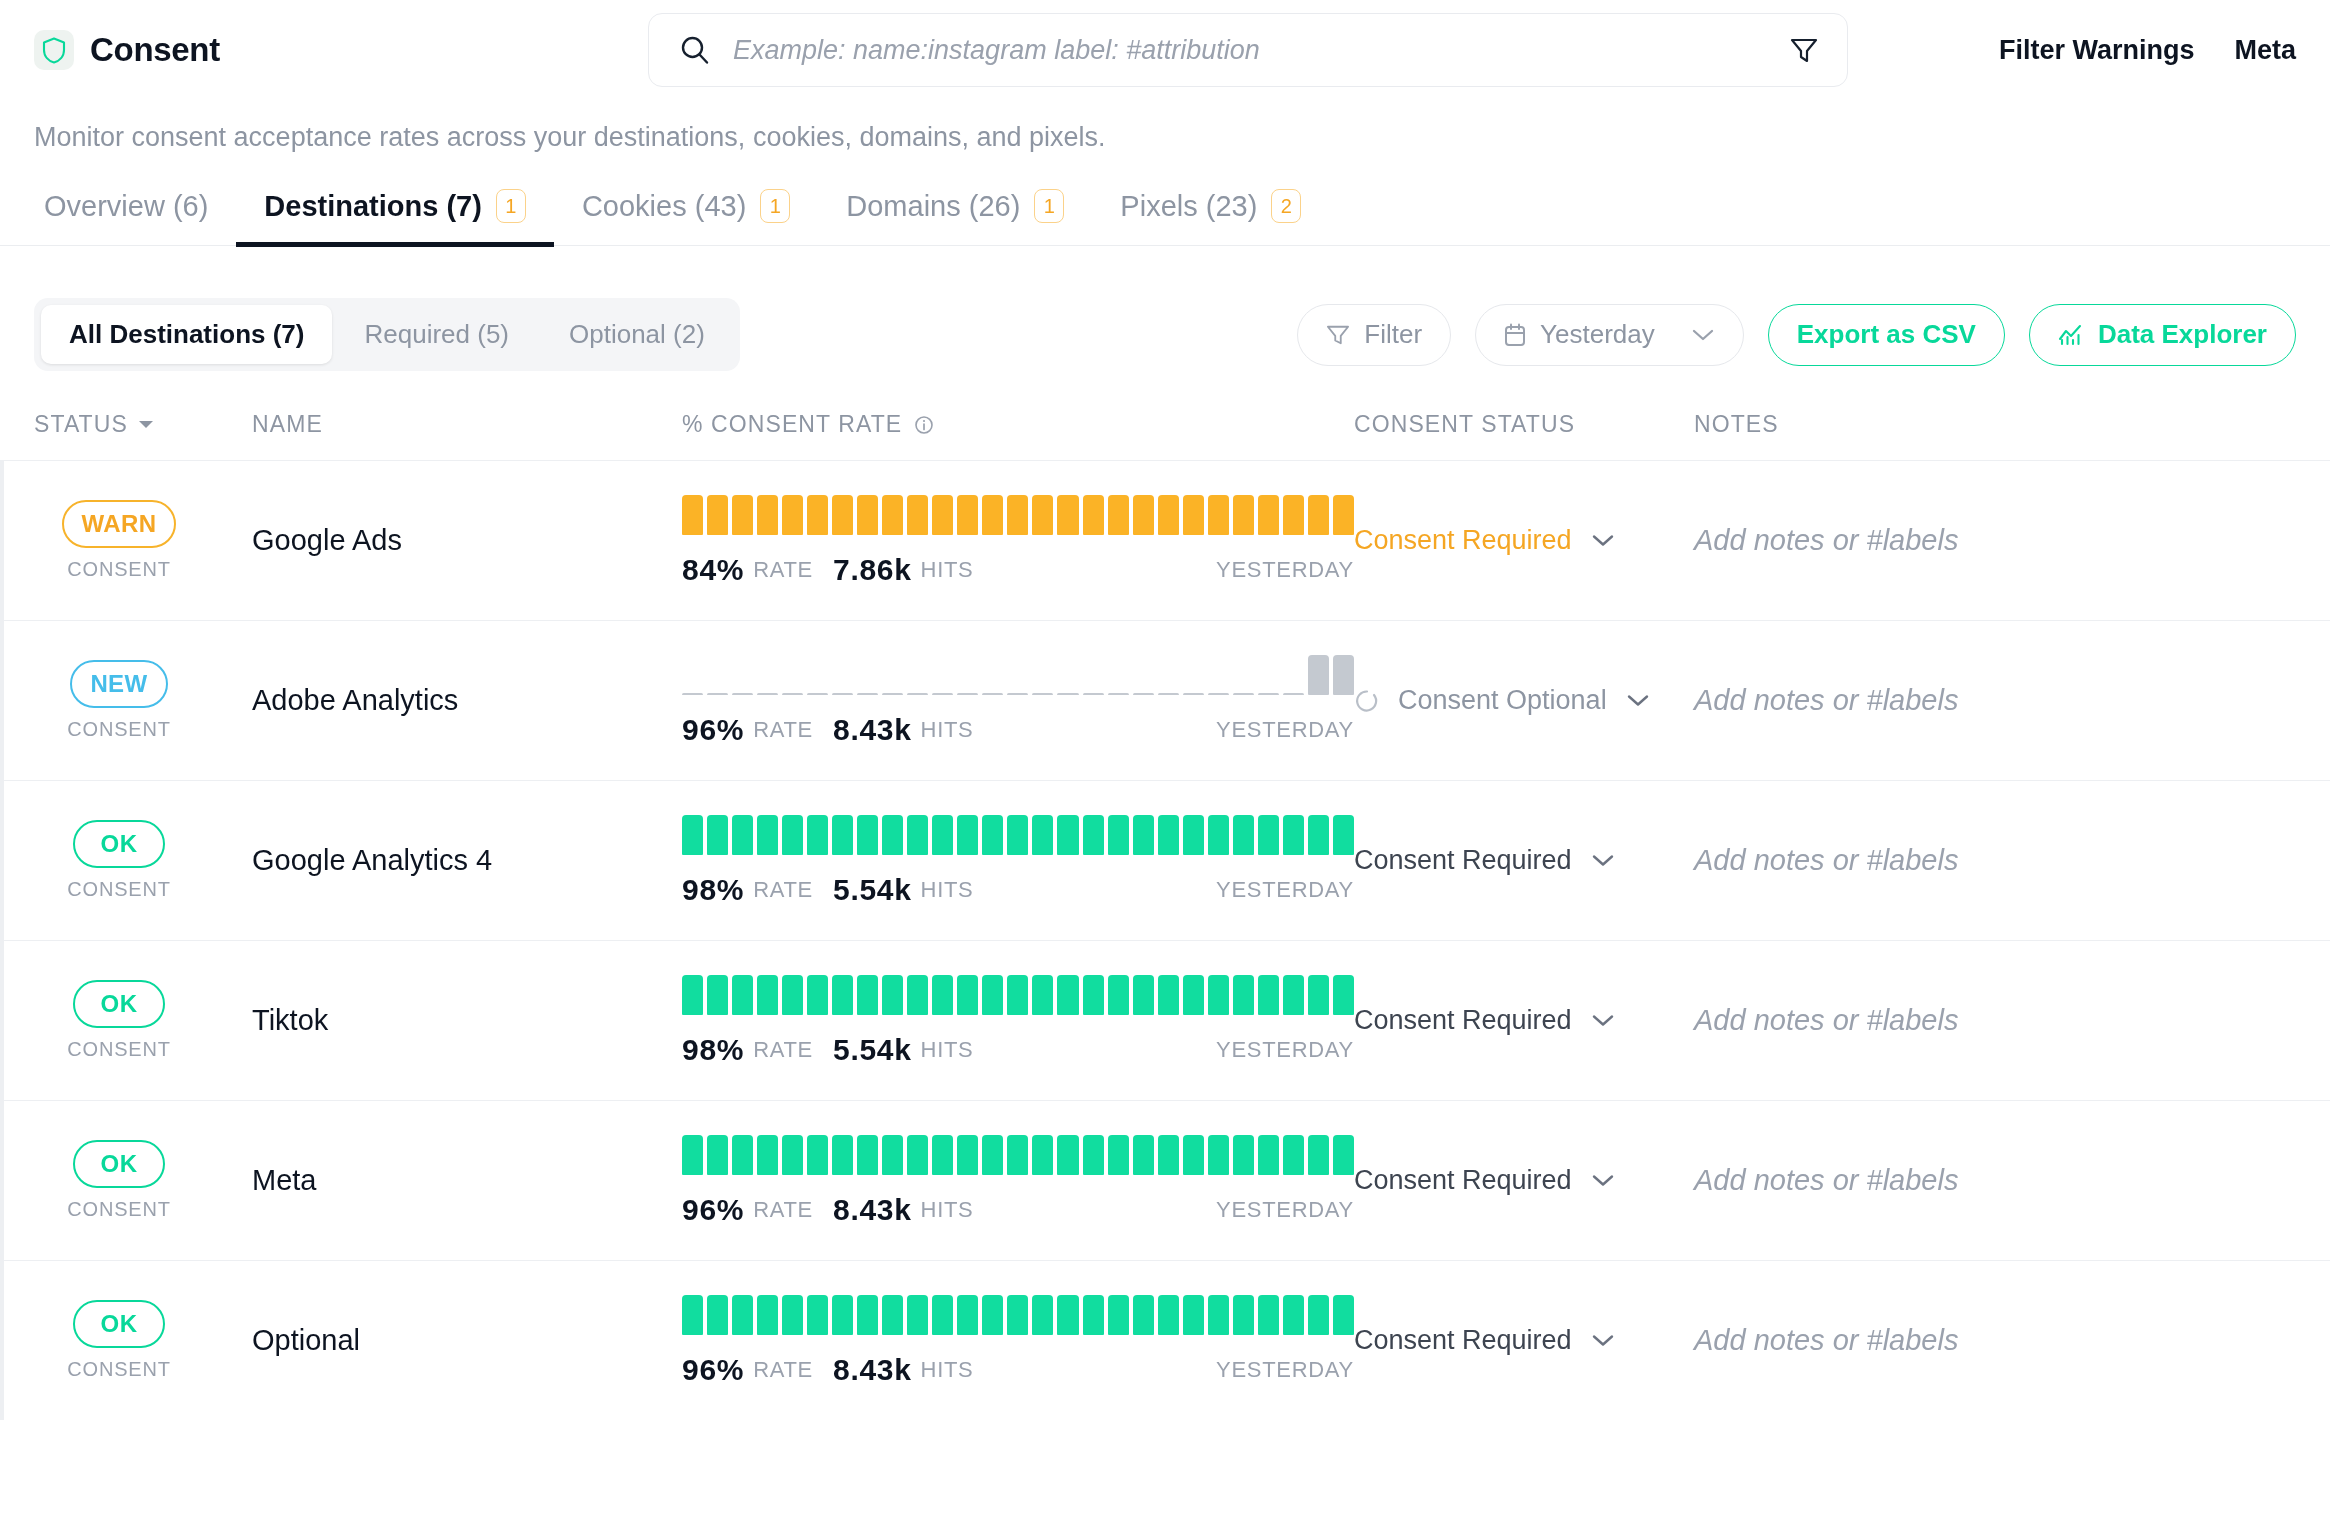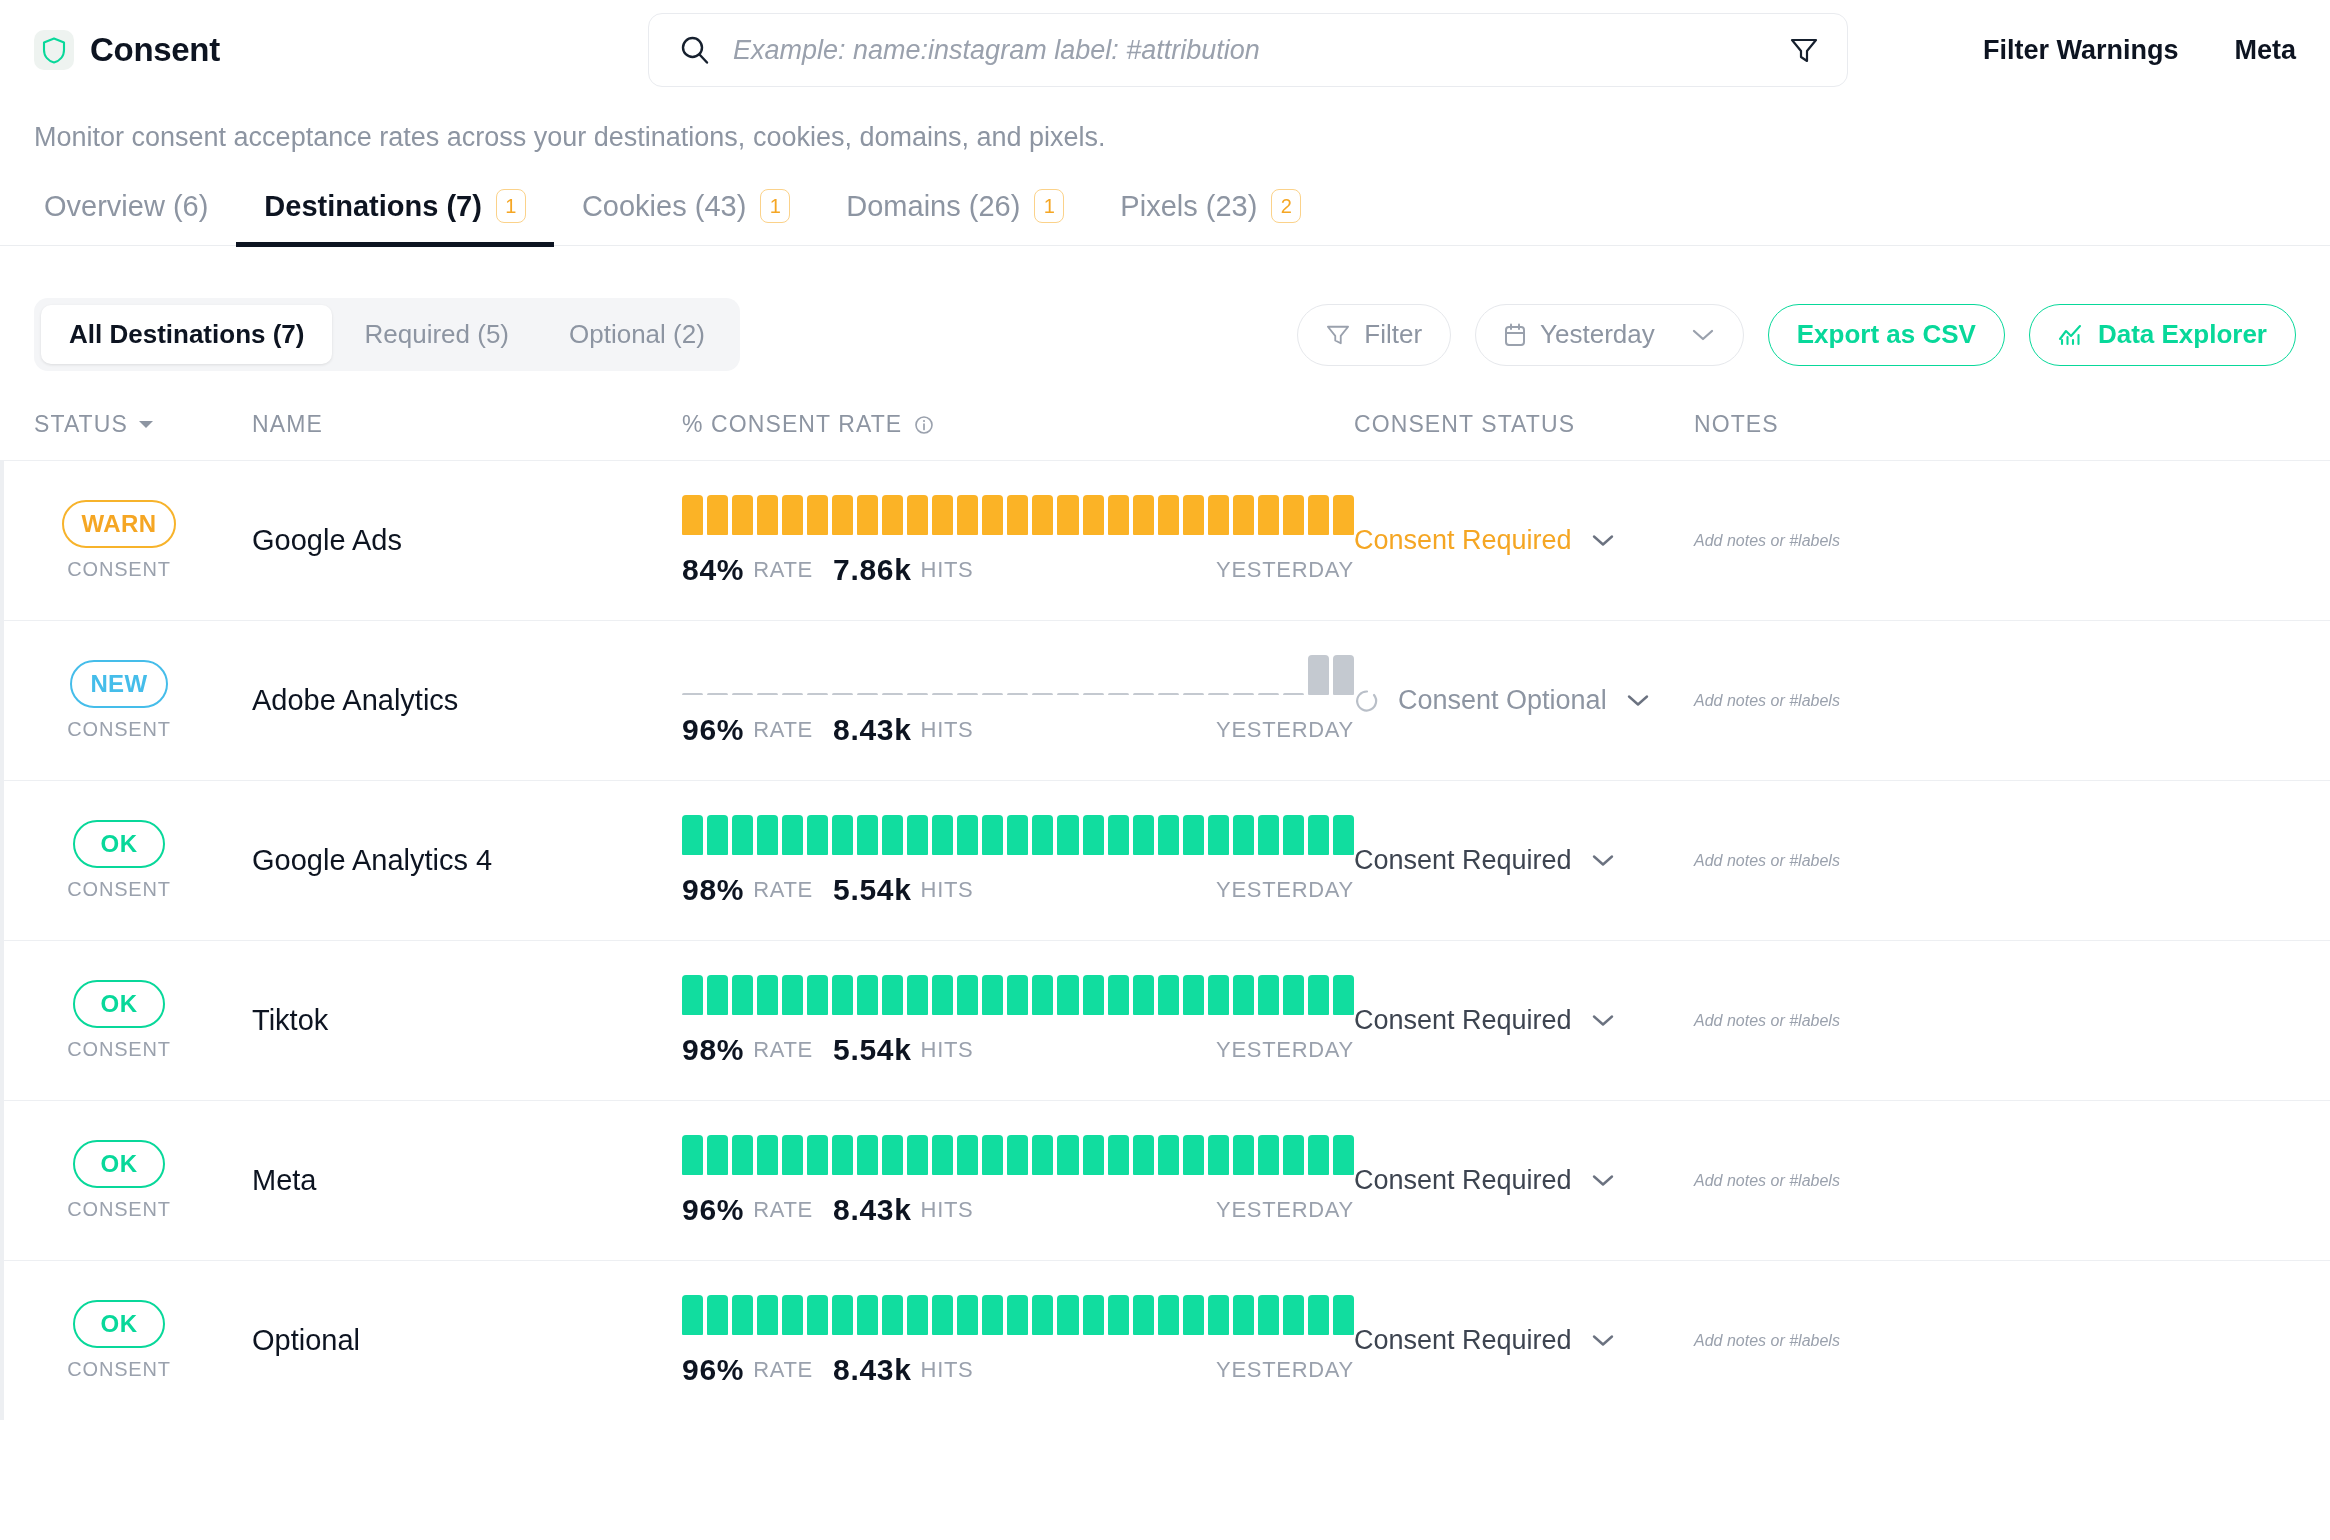--- a/index.html
+++ b/index.html
@@ -60,21 +60,21 @@
     color: #8b5cf6;
     font-family: "Liberation Sans", sans-serif;
     background: transparent;
   }
   .search-input::placeholder { color: #9aa1ad; font-style: italic; }
   .header-actions {
     position: absolute;
     right: 34px;
     display: flex;
     align-items: center;
-    gap: 56px;
+    gap: 40px;
   }
   .header-action {
     font-size: 27px;
     font-weight: bold;
     color: #0d1421;
     cursor: pointer;
     white-space: nowrap;
   }
 
   
@@ -266,21 +266,21 @@
   .cstat-cell {
     width: 340px; flex: none;
     display: flex; align-items: center; gap: 18px;
     font-size: 27px;
     color: #3d4450;
   }
   .cstat-cell.warnclr { color: #f5a623; }
   .cstat-cell.muted { color: #8d95a2; }
   .notes-cell {
     flex: 1;
-    font-size: 16px;
+    font-size: 29px;
     font-style: italic;
     color: #9aa1ad;
   }
   .chev-s { color: #6b7280; font-size: 22px; }
   svg { display: block; }
 </style>
 </head>
 <body>
 
 <div class="header">

